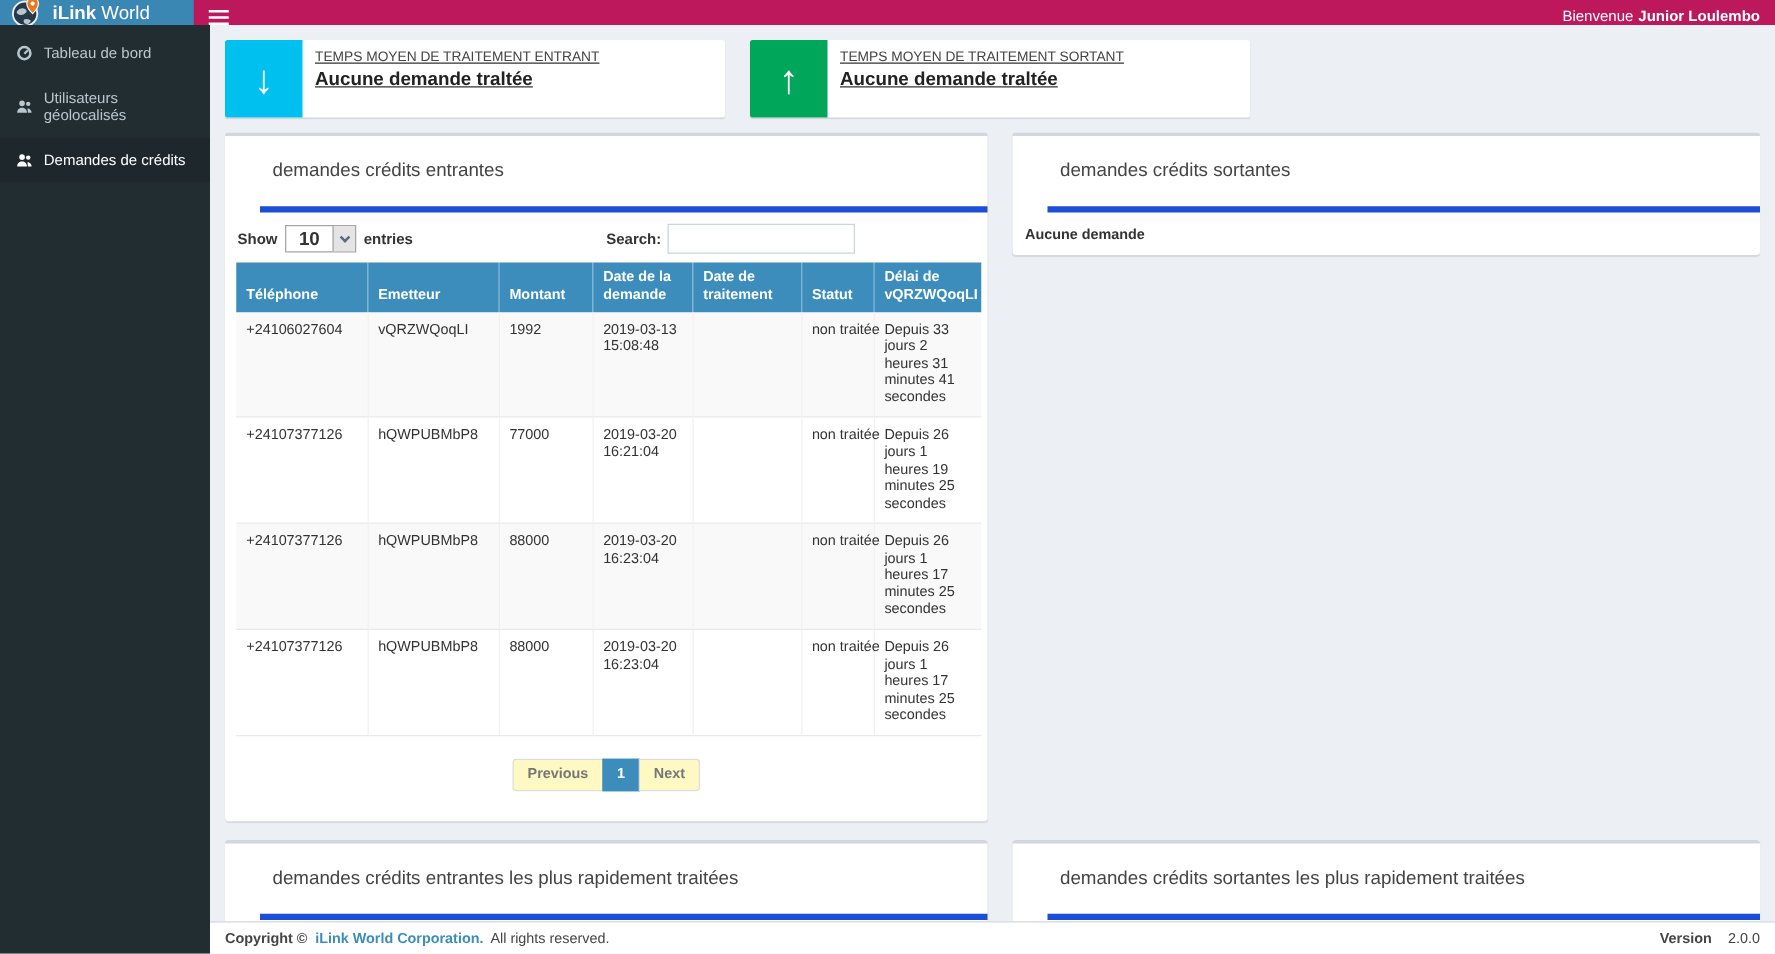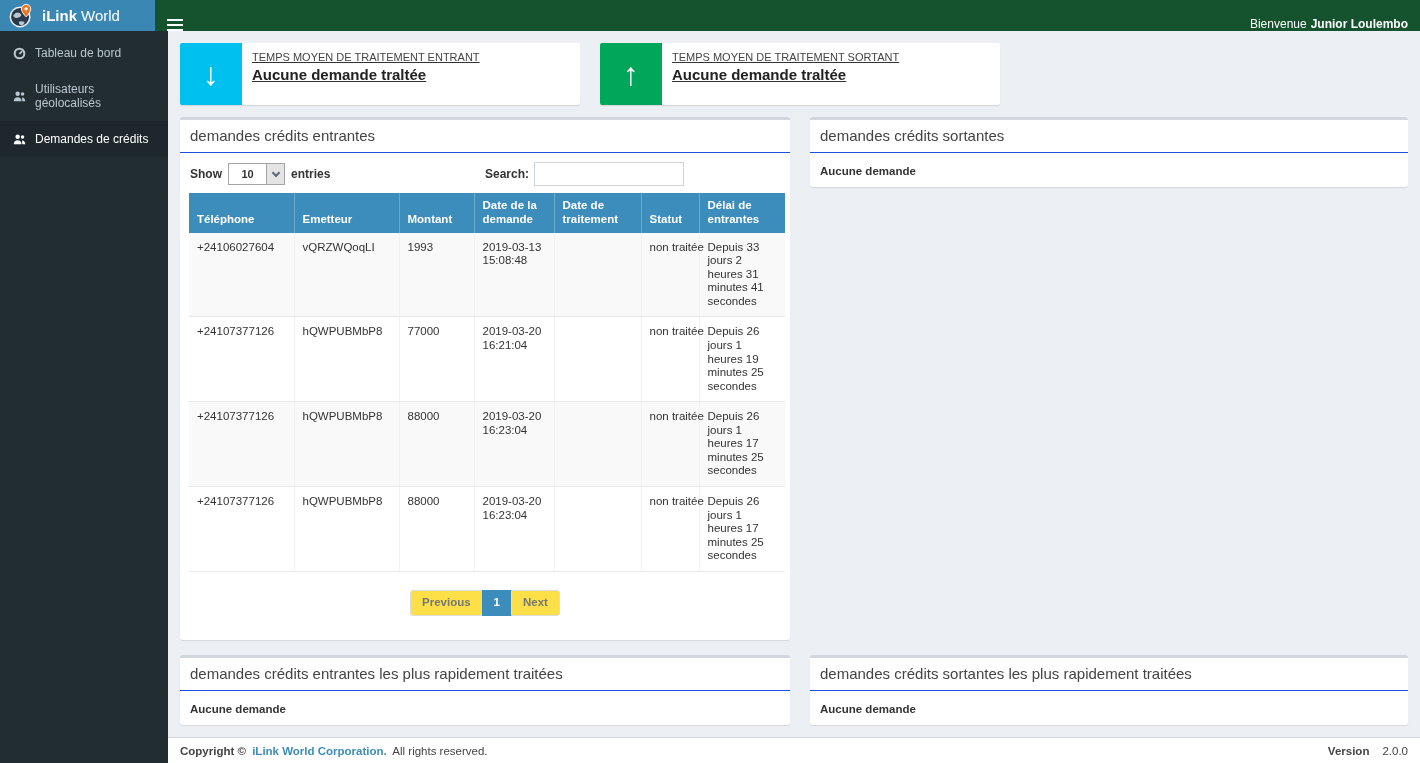--- a/index.html
+++ b/index.html
@@ -5,21 +5,21 @@
   * { box-sizing: border-box; }
   html,body { margin:0; padding:0; }
   body {
     width:1420px; height:763px; overflow:hidden;
     font-family:"Liberation Sans", sans-serif;
     background:#ecf0f5; color:#333;
   }
   .app { display:flex; flex-direction:column; width:1420px; height:763px; }
 
   
-  .topbar { height:31px; flex:none; display:flex; background:#14532d; }
+  .topbar { height:20px; flex:none; display:flex; background:#be185d; }
   .brand { width:155px; flex:none; display:flex; align-items:center; padding-left:8px; background:#3a87b4; cursor:pointer; }
   .brand-text { color:#fff; font-size:15px; margin-left:8px; white-space:nowrap; }
   .brand-text b { font-weight:bold; }
   .brand-text span { font-weight:300; margin-left:4px; }
   .nav-rest { flex:1; display:flex; align-items:flex-end; justify-content:space-between; padding:0 12px; }
   .hamburger { width:16px; height:12px; display:flex; flex-direction:column; justify-content:space-between; cursor:pointer; }
   .hamburger i { display:block; height:2px; background:#fff; }
   .welcome { color:#fff; font-size:12px; }
   .welcome b { margin-left:4px; }
 
@@ -39,30 +39,30 @@
   .info-icon { width:62px; height:62px; flex:none; display:flex; align-items:center; justify-content:center; color:#fff; font-size:32px; border-radius:2px 0 0 2px; }
   .bg-aqua { background:#00c0ef; }
   .bg-green { background:#00a65a; }
   .info-content { padding:8px 10px; min-width:0;text-decoration:underline; }
   .info-label { font-size:11px; color:#444; white-space:nowrap; }
   .info-value { font-size:15px; font-weight:bold; color:#222; margin-top:3px; }
 
   
   .panel-grid { display:grid; grid-template-columns:610px 1fr; gap:15px 20px; align-items:start; }
   .box { background:#fff; border-top:3px solid #d2d6de; border-radius:3px; box-shadow:0 1px 1px rgba(0,0,0,0.1); }
-  .box-title { padding:8px 10px; font-size:15px; color:#444; border-bottom:1px solid #1d4ed8; line-height:16px; }
+  .box-title { padding:20px 10px; font-size:15px; color:#444; border-bottom:5px solid #1d4ed8; line-height:16px;margin-left:28px; }
   .box-body { padding:8px 10px; }
   .empty-text { font-size:11.5px; font-weight:bold; color:#333; }
 
   
   .dt-controls { display:flex; align-items:center; padding:9px 10px 7px; font-size:12px; color:#333; }
   .dt-left { width:50%; display:flex; align-items:center; gap:6px; font-weight:bold; }
   .dt-right { width:50%; display:flex; align-items:center; gap:5px; font-weight:bold; }
   .fake-select { display:flex; align-items:stretch; height:22px; border:1px solid #a5a5a5; background:#fff; cursor:pointer; }
-  .fake-select .val { width:37px; display:flex; align-items:center; justify-content:center; font-size:11px; font-weight:bold; color:#333; }
+  .fake-select .val { width:37px; display:flex; align-items:center; justify-content:center; font-size:15px; font-weight:bold; color:#333; }
   .fake-select .arrow-box { width:18px; background:#e4e4e4; border-left:1px solid #a5a5a5; display:flex; align-items:center; justify-content:center; }
   .chev { width:6px; height:6px; border-left:2px solid #5a6b7d; border-bottom:2px solid #5a6b7d; transform:rotate(-45deg); margin-top:-2px; }
   .search-input { width:150px; height:24px; border:1px solid #ccd4dc; padding:2px 6px; font-size:12px; outline:none; font-family:inherit; }
 
   .dt-table-wrap { padding:0 9px; }
   table.dt { width:100%; border-collapse:collapse; table-layout:fixed; font-size:11.5px; }
   table.dt th {
     background:#3c8dbc; color:#fff; font-weight:bold; text-align:left;
     padding:6px 8px; vertical-align:bottom; line-height:1.2; cursor:pointer;
   }
@@ -72,21 +72,21 @@
     border-bottom:1px solid #e9e9e9; word-wrap:break-word;
   }
   table.dt td + td { border-left:1px solid #f1f1f1; }
   table.dt tbody tr:nth-child(odd) { background:#f9f9f9; }
   table.dt td.nowrap { white-space:nowrap; }
 
   .dt-footer { padding:10px 10px 24px; font-size:11.5px; }
   .dt-info { font-weight:bold; color:#333; }
   .paging { display:flex; justify-content:center; margin-top:8px; }
   .page-btn {
-    border:1px solid #ddd; background:#fde047; color:#767676; font-weight:bold;
+    border:1px solid #ddd; background:#fef9c3; color:#767676; font-weight:bold;
     font-size:11.5px; padding:5px 11px; margin-left:-1px; cursor:pointer; line-height:1.2;
   }
   .page-btn.first { border-radius:3px 0 0 3px; margin-left:0; }
   .page-btn.last { border-radius:0 3px 3px 0; }
   .page-btn.active { background:#3c8dbc; border-color:#3c8dbc; color:#fff; }
 
   
   .footer {
     height:26px; flex:none; background:#fff; border-top:1px solid #d2d6de;
     display:flex; align-items:center; justify-content:space-between;
@@ -214,28 +214,28 @@
                     <col style="width:86px">
                 </colgroup>
                 <thead>
                   <tr>
                     <th>Téléphone</th>
                     <th>Emetteur</th>
                     <th>Montant</th>
                     <th>Date de la demande</th>
                     <th>Date de traitement</th>
                     <th>Statut</th>
-                    <th>Délai de entrantes</th>
+                    <th>Délai de vQRZWQoqLI</th>
                   </tr>
                 </thead>
                 <tbody>
                   <tr>
                     <td>+24106027604</td>
                     <td>vQRZWQoqLI</td>
-                    <td>1993</td>
+                    <td>1992</td>
                     <td>2019-03-13 15:08:48</td>
                     <td></td>
                     <td class="nowrap">non traitée</td>
                     <td>Depuis 33 jours 2 heures 31 minutes 41 secondes</td>
                   </tr>
                   <tr>
                     <td>+24107377126</td>
                     <td>hQWPUBMbP8</td>
                     <td>77000</td>
                     <td>2019-03-20 16:21:04</td>

